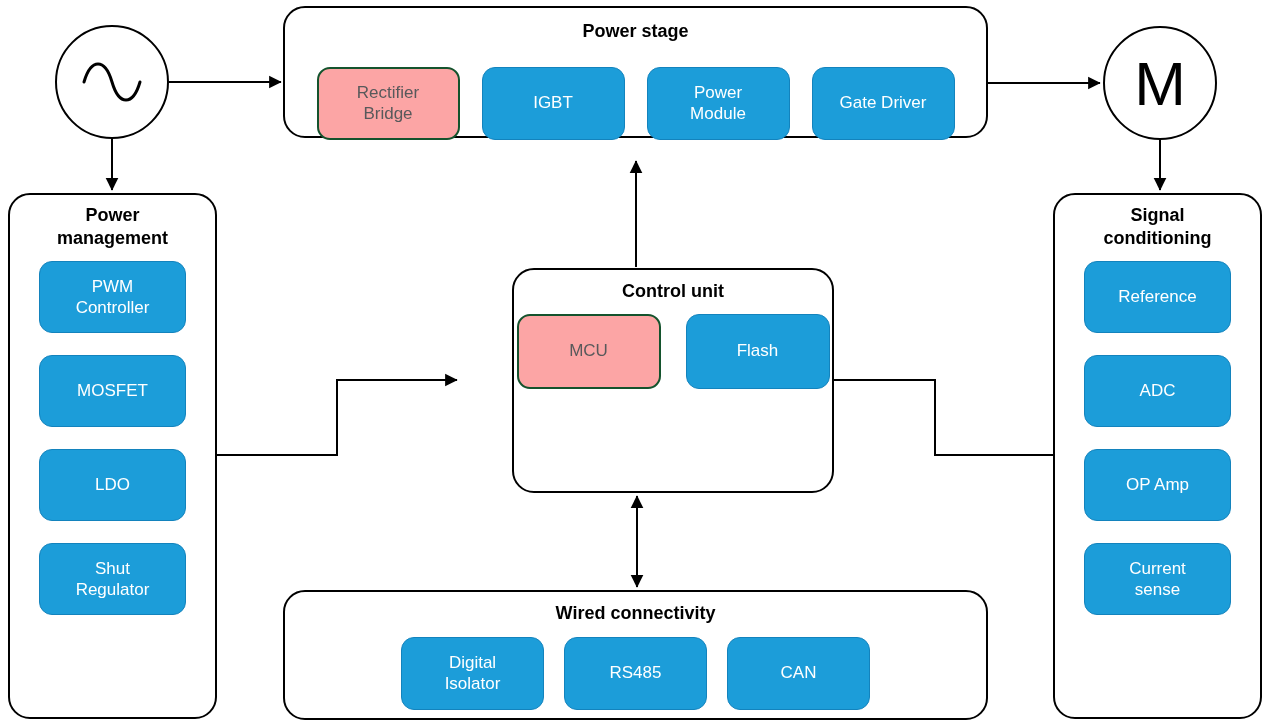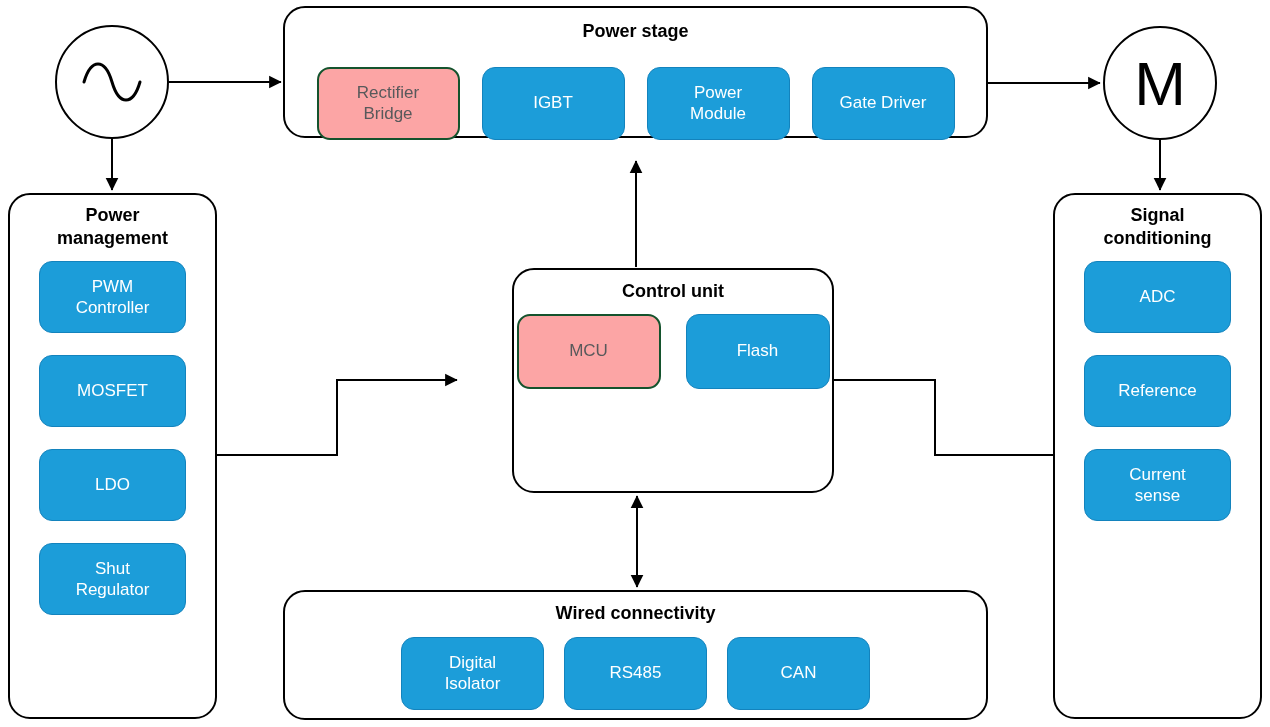--- a/index.html
+++ b/index.html
@@ -141,24 +141,27 @@
         <span>Flash</span>
       </div>
     </div>
   </div>
 
   <div class="panel p-signal-cond">
     <div class="panel-title">Signal
 conditioning</div>
     <div class="col">
       <div class="chip">
+        <span>Reference</span>
+      </div>
+      <div class="chip">
         <span>ADC</span>
       </div>
       <div class="chip">
-        <span>Reference</span>
+        <span>OP Amp</span>
       </div>
       <div class="chip">
         <span>Current
 sense</span>
       </div>
     </div>
   </div>
 
   <div class="panel p-wired">
     <div class="panel-title">Wired connectivity</div>

